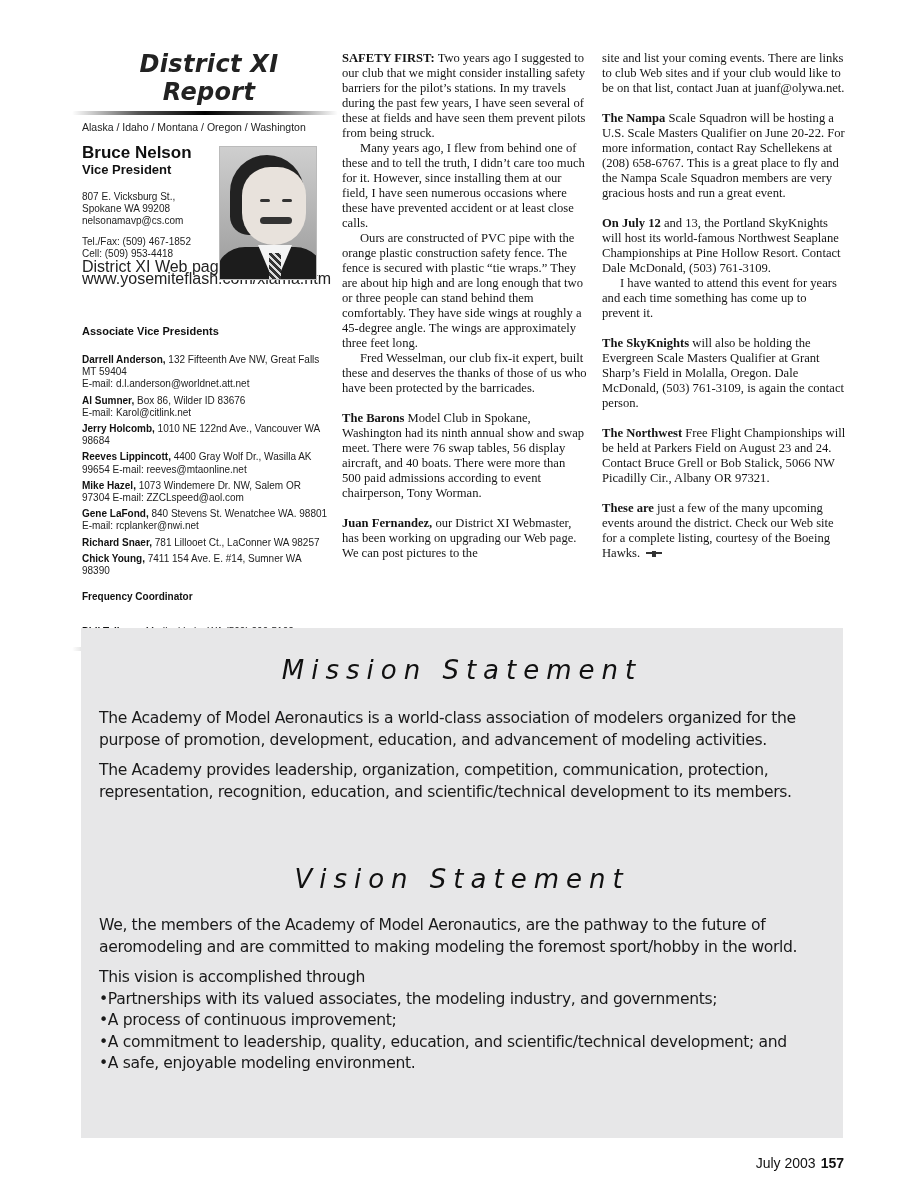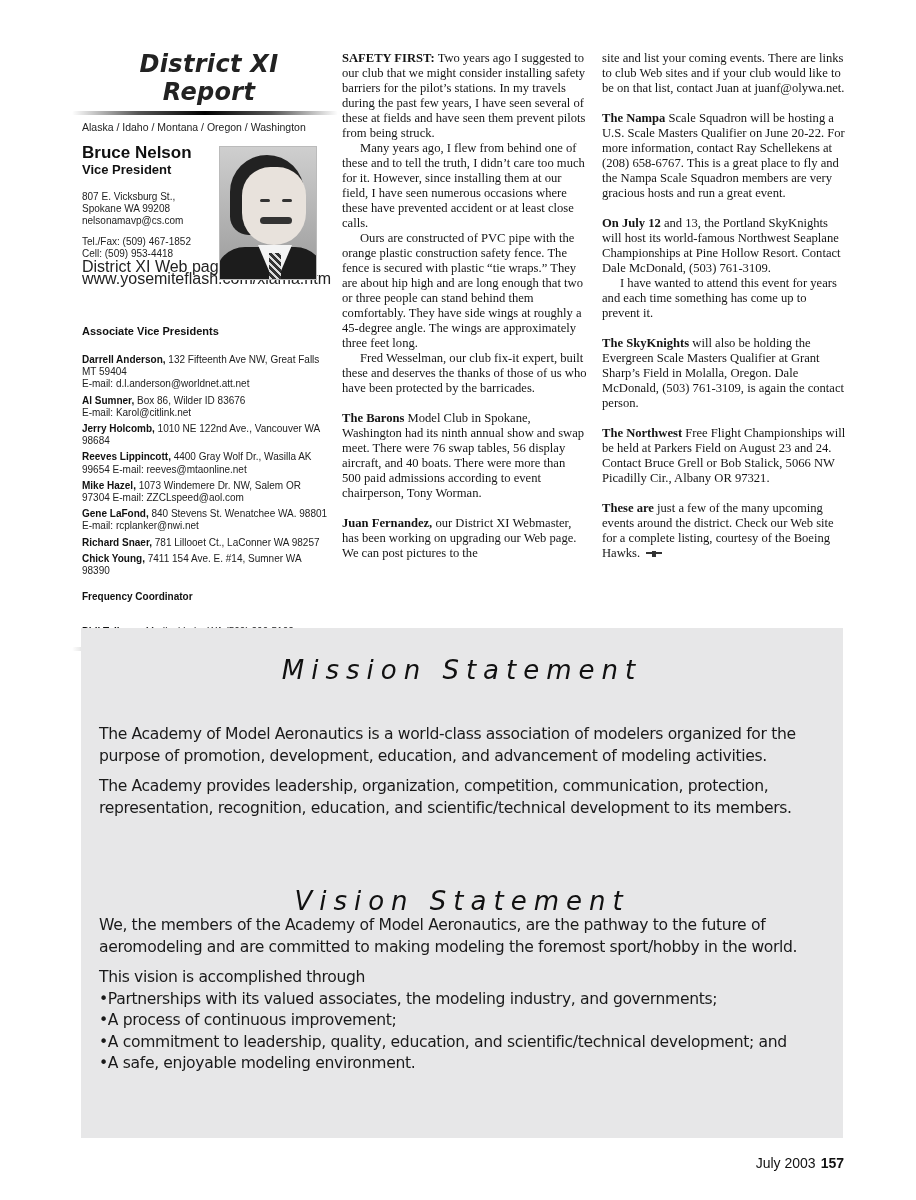--- a/index.html
+++ b/index.html
@@ -45,23 +45,23 @@
   .col p.gap { margin-top: 15px; }
   .col b { font-weight: bold; }
   .end-mark { display: inline-block; width: 16px; height: 6px; margin-left: 6px; vertical-align: middle; position: relative; }
   .end-mark::before { content: ""; position: absolute; left: 0; top: 1px; width: 16px; height: 2px; background: #333; }
   .end-mark::after { content: ""; position: absolute; left: 6px; top: 0; width: 4px; height: 6px; background: #333; }
 
   
   .statements { position: absolute; left: 81px; top: 628px; width: 762px; height: 510px; background: #e7e7e8; font-family: "DejaVu Sans", sans-serif; color: #1a1a1a; }
   .st-title { font-family: "DejaVu Sans", sans-serif; font-style: italic; font-weight: normal; font-size: 26px; letter-spacing: 7px; text-align: center; color: #111; }
   .mission-title { position: absolute; left: 0; right: 0; top: 27px; }
-  .vision-title { position: absolute; left: 0; right: 0; top: 236px; margin-top: 22px; }
+  .vision-title { position: absolute; left: 0; right: 0; top: 236px; }
   .st-body { position: absolute; left: 18px; right: 18px; font-size: 15.6px; line-height: 21.5px; letter-spacing: -0.35px; }
-  .mission-body { top: 96px; }
+  .mission-body { top: 80px; }
   .vision-body { top: 287px; }
   .st-body p { margin: 0 0 9px 0; }
   .st-body ul { list-style: none; }
   .st-body li::before { content: "\2022 "; }
 
   .footer { position: absolute; right: 72px; top: 1155px; font-family: "Liberation Sans", sans-serif; font-size: 14px; color: #111; }
   .footer .page-num { font-weight: bold; margin-left: 5px; }
 </style>
 </head>
 <body>

